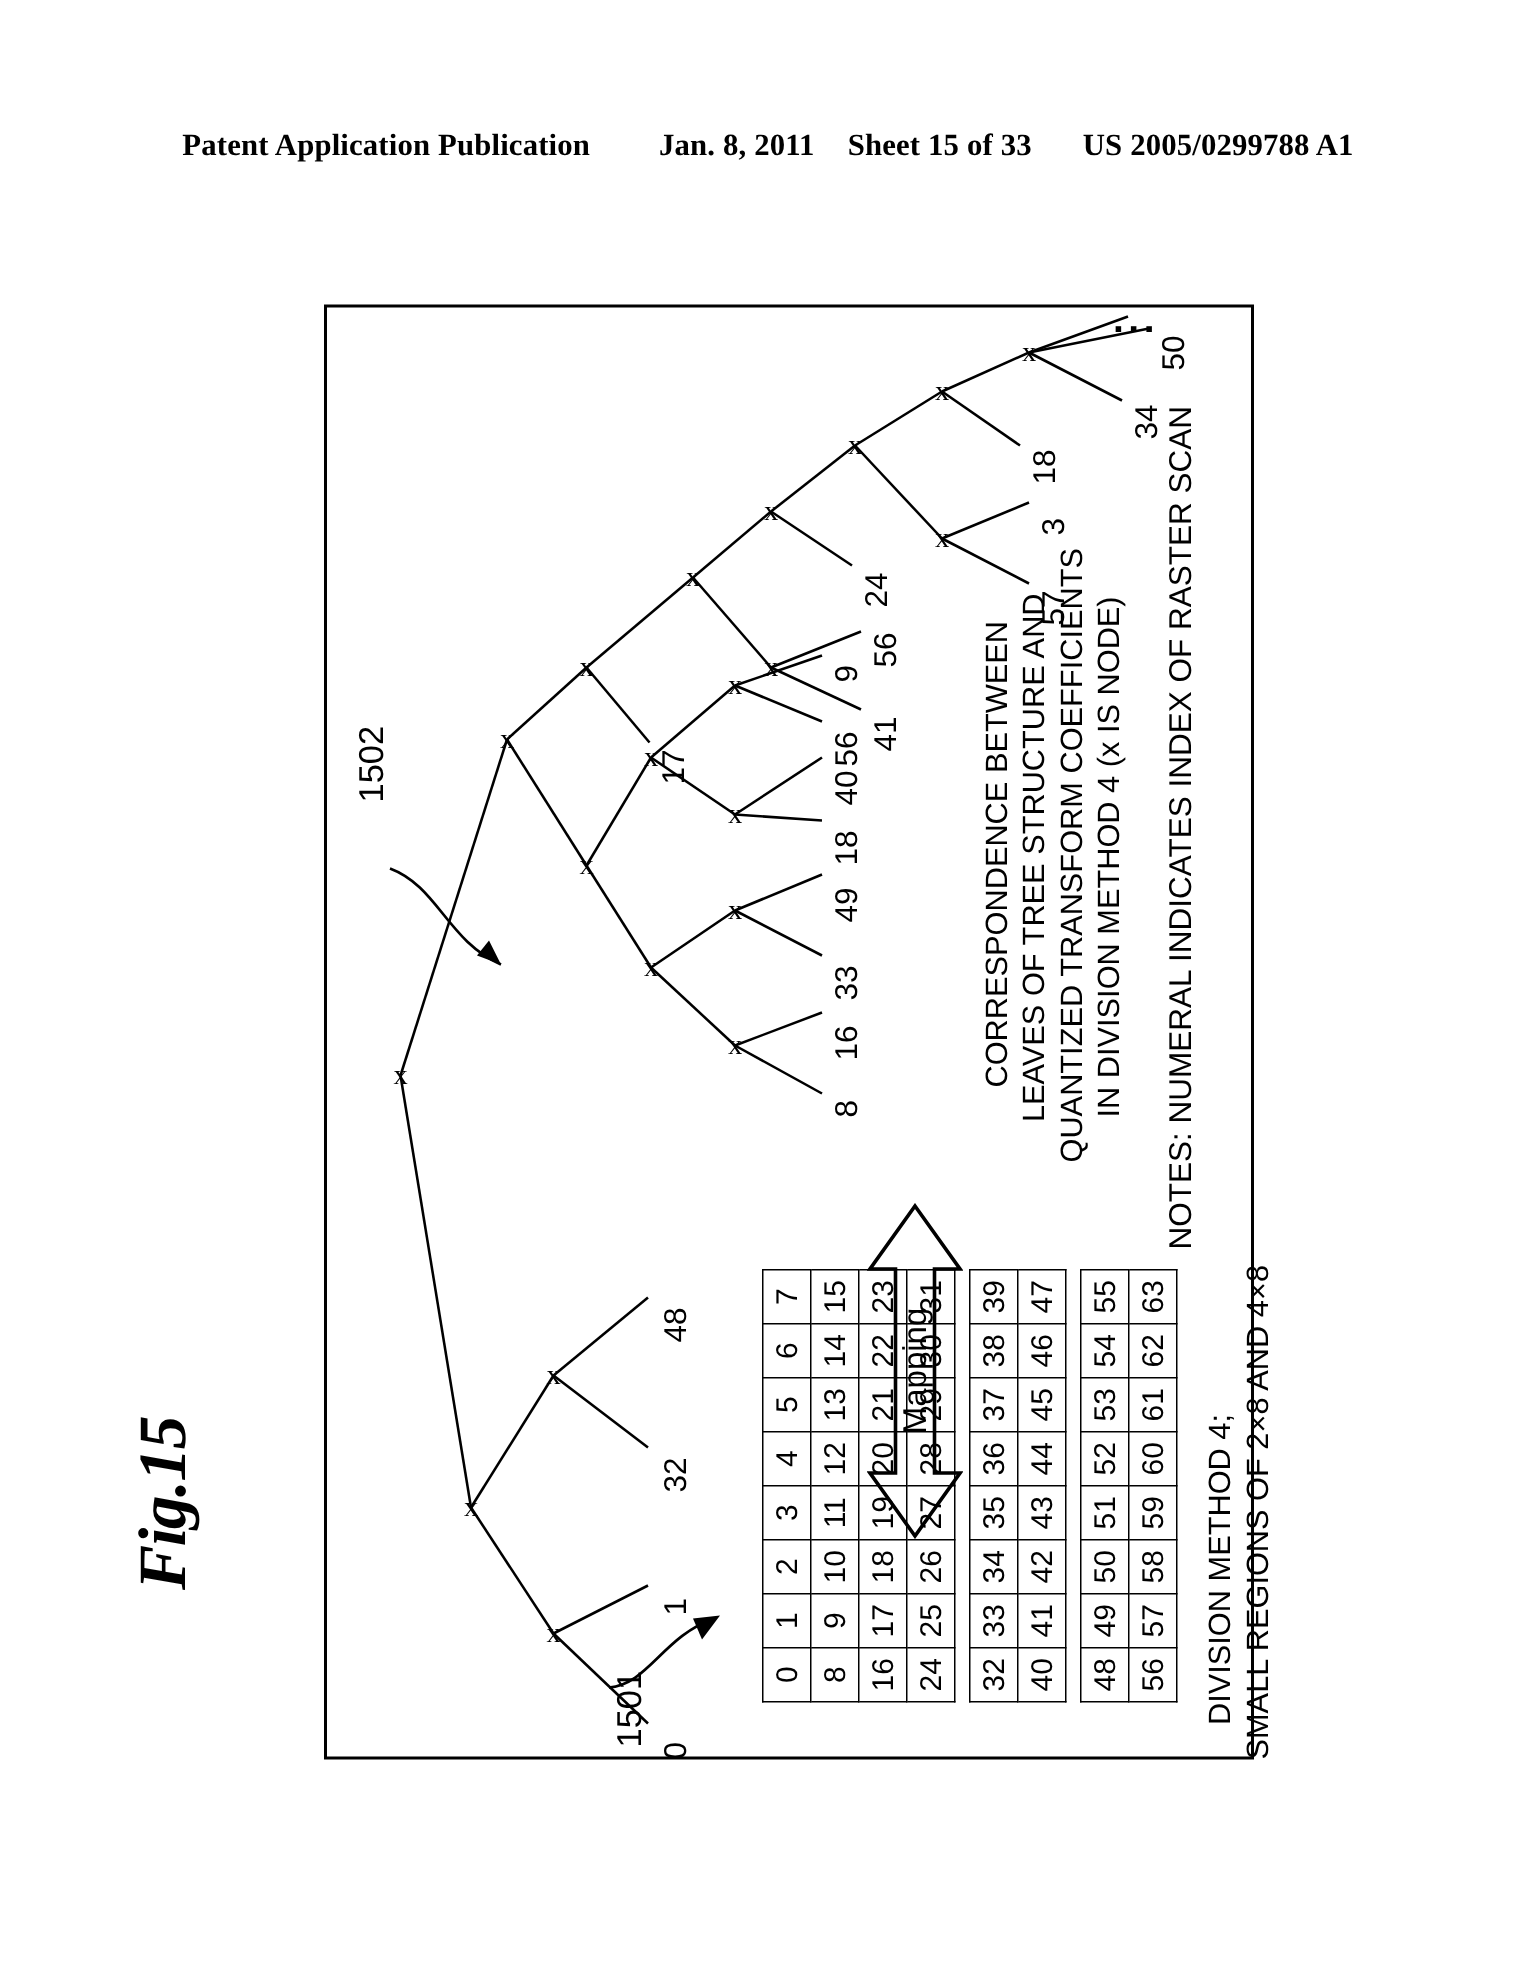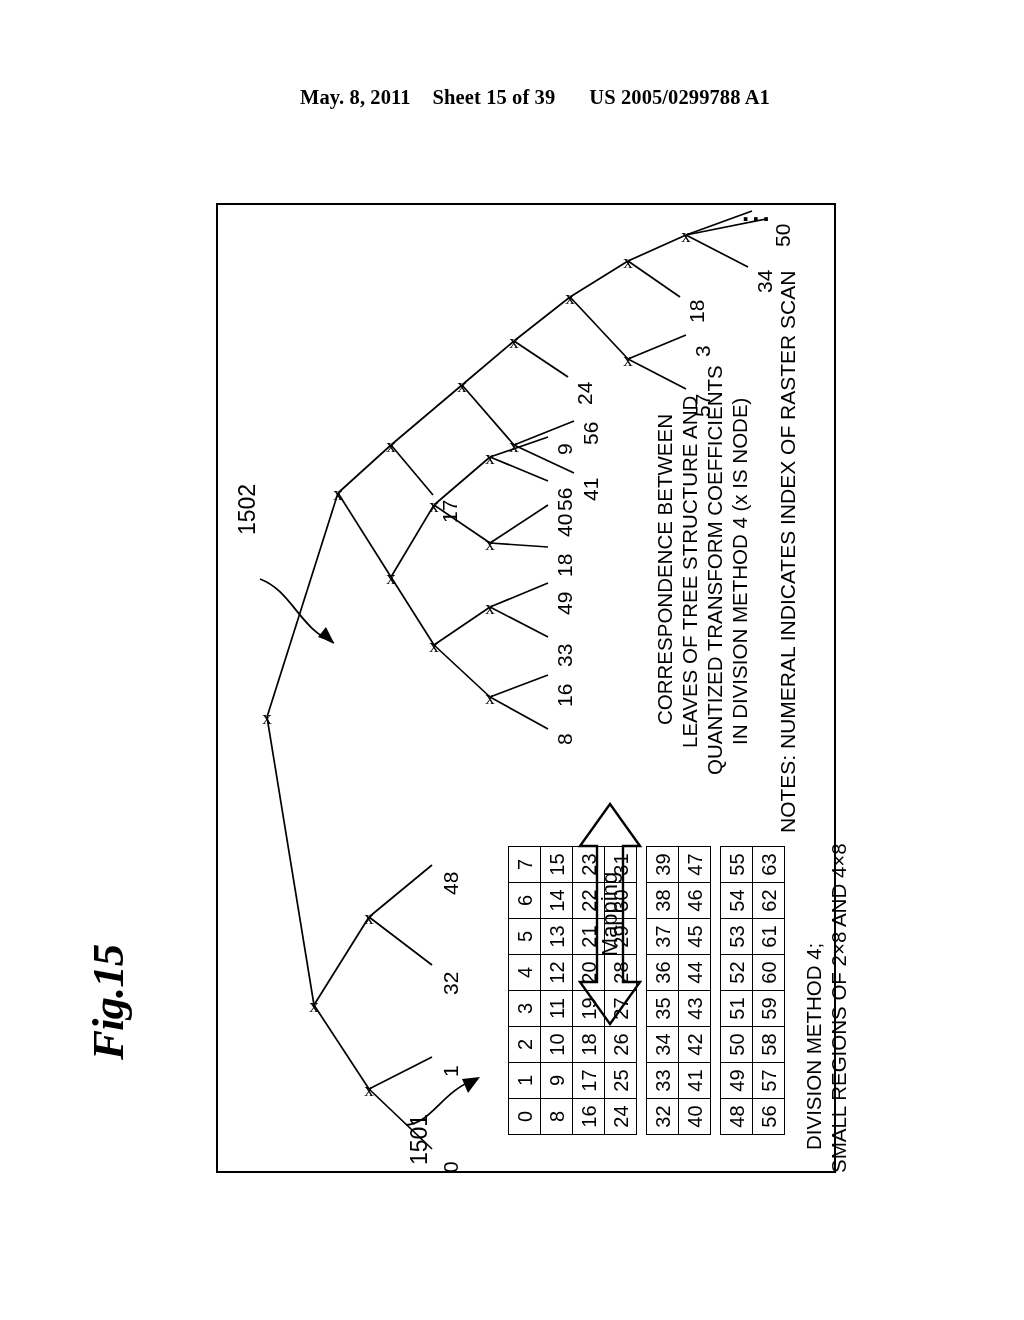--- a/index.html
+++ b/index.html
@@ -110,24 +110,25 @@
     white-space:nowrap;line-height:1;
   }
   .ref-arrow{position:absolute;overflow:visible;}
   .ref-arrow path{fill:none;stroke:#000;stroke-width:1.8;}
   .ref-arrow polygon{fill:#000;}
 </style>
 </head>
 <body>
 
 <div class="pub-header">
+  <span>Patent Application Publication</span>
   <span class="hdr-gap1"></span>
-  <span>May. 8, 2011</span>
+  <span>Jan. 8, 2011</span>
   <span class="hdr-gap2"></span>
-  <span>Sheet 15 of 39</span>
+  <span>Sheet 15 of 33</span>
   <span class="hdr-gap3"></span>
   <span>US 2005/0299788 A1</span>
 </div>
 
 <div class="fig-label">Fig.15</div>
 
 <div class="frame">
   <div class="rot-stage">
 
     <svg class="tree" width="620" height="970">

